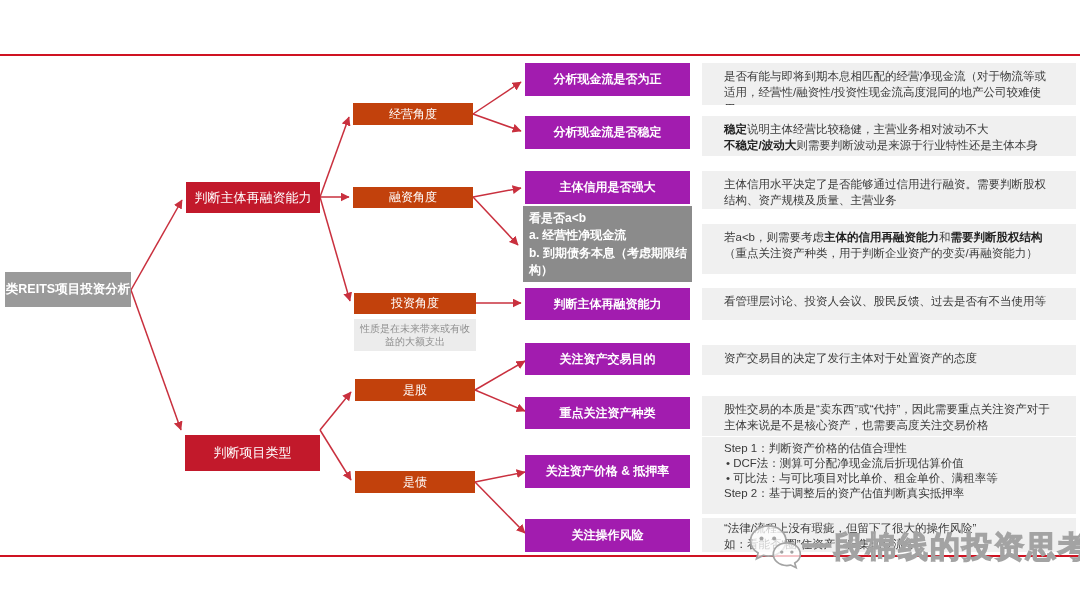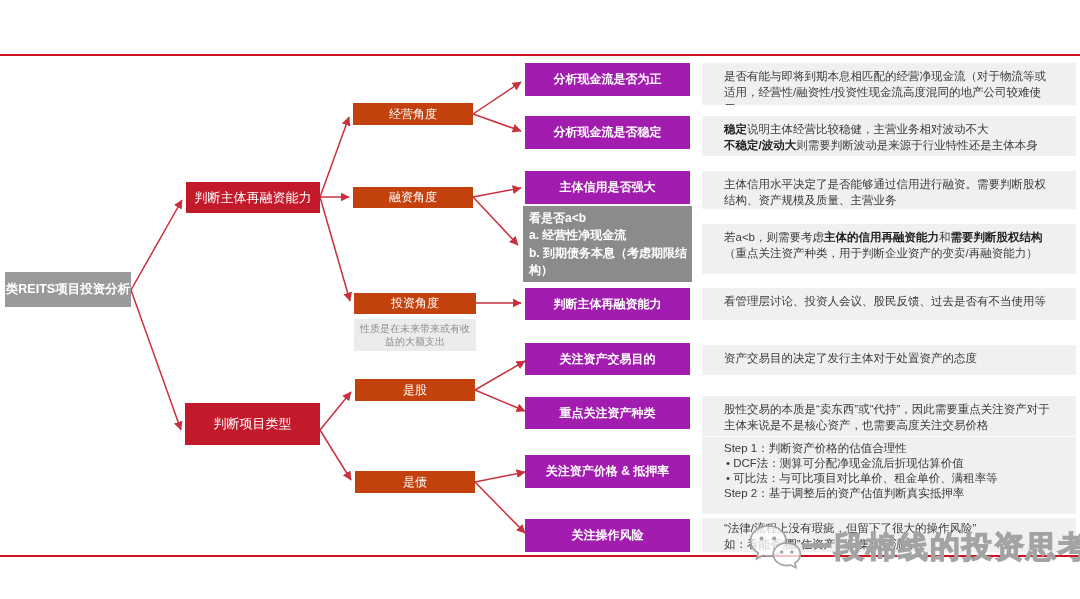--- a/index.html
+++ b/index.html
@@ -82,21 +82,21 @@
     </g>
   </svg>
 
   <div class="box root" style="left:5px;top:272px;width:126px;height:35px">
     <span>类REITS项目投资分析</span>
   </div>
 
   <div class="box red" style="left:186px;top:182px;width:134px;height:31px">
     <span>判断主体再融资能力</span>
   </div>
-  <div class="box red" style="left:185px;top:403px;width:135px;height:42px">
+  <div class="box red" style="left:185px;top:435px;width:135px;height:36px">
     <span>判断项目类型</span>
   </div>
 
   <div class="box pink" style="left:353px;top:103px;width:120px;height:22px">
     <span>经营角度</span>
   </div>
   <div class="box pink" style="left:353px;top:187px;width:120px;height:21px">
     <span>融资角度</span>
   </div>
   <div class="box pink" style="left:354px;top:293px;width:122px;height:21px">

